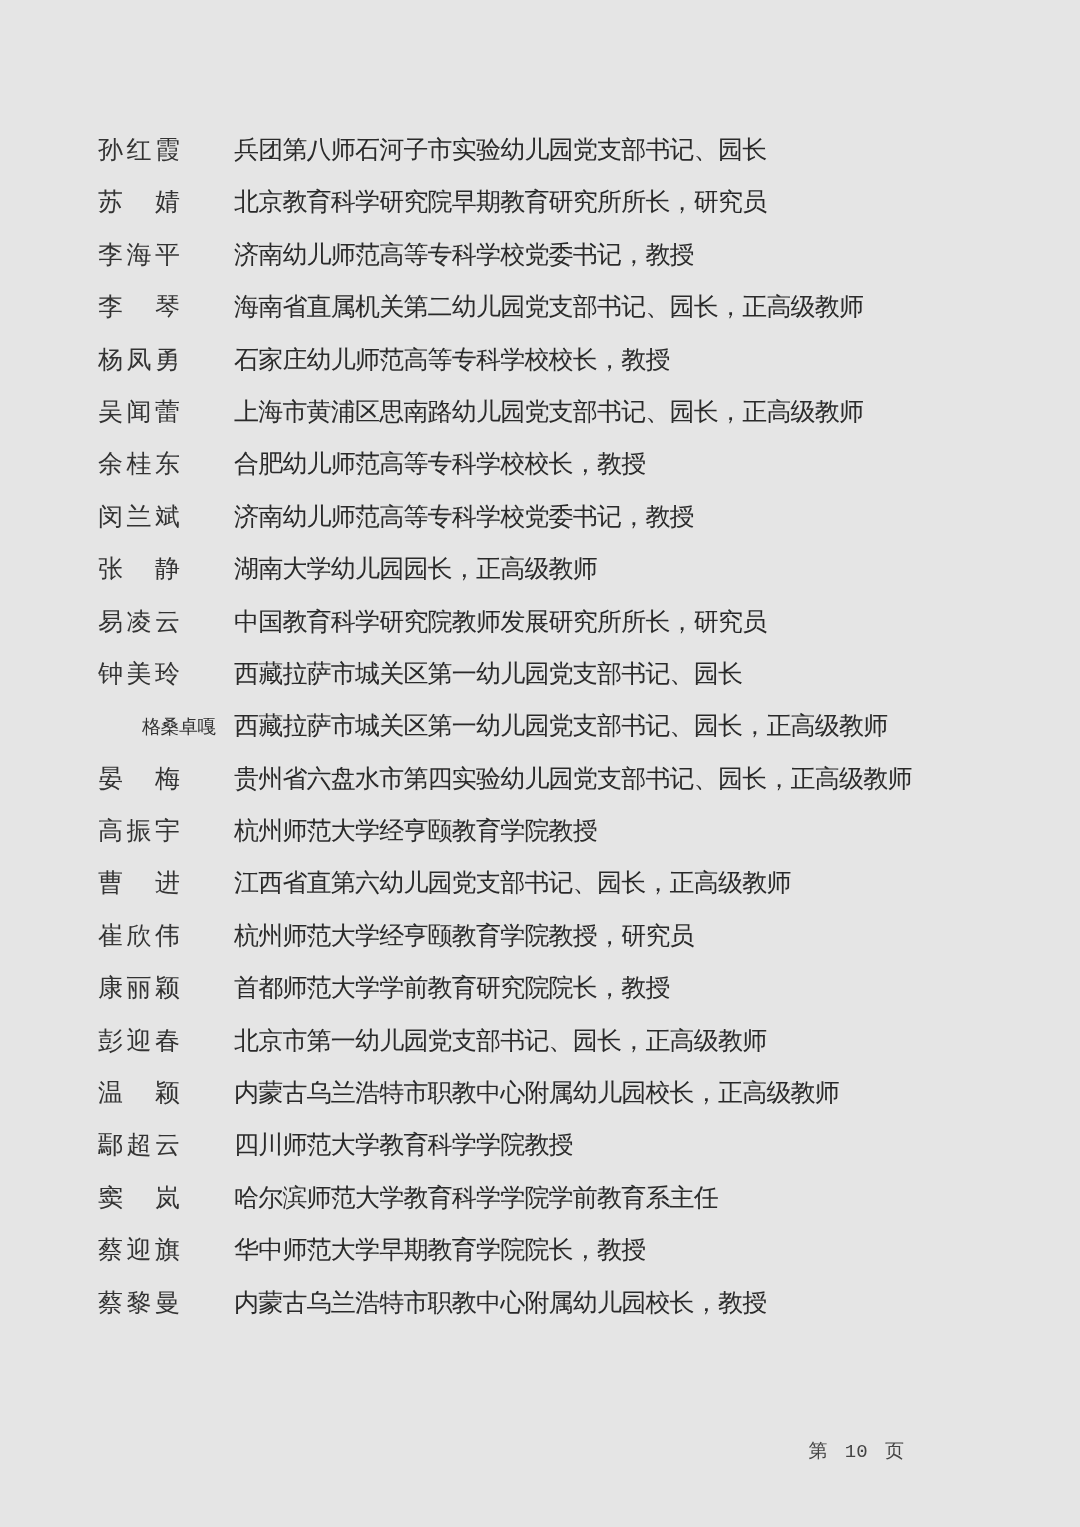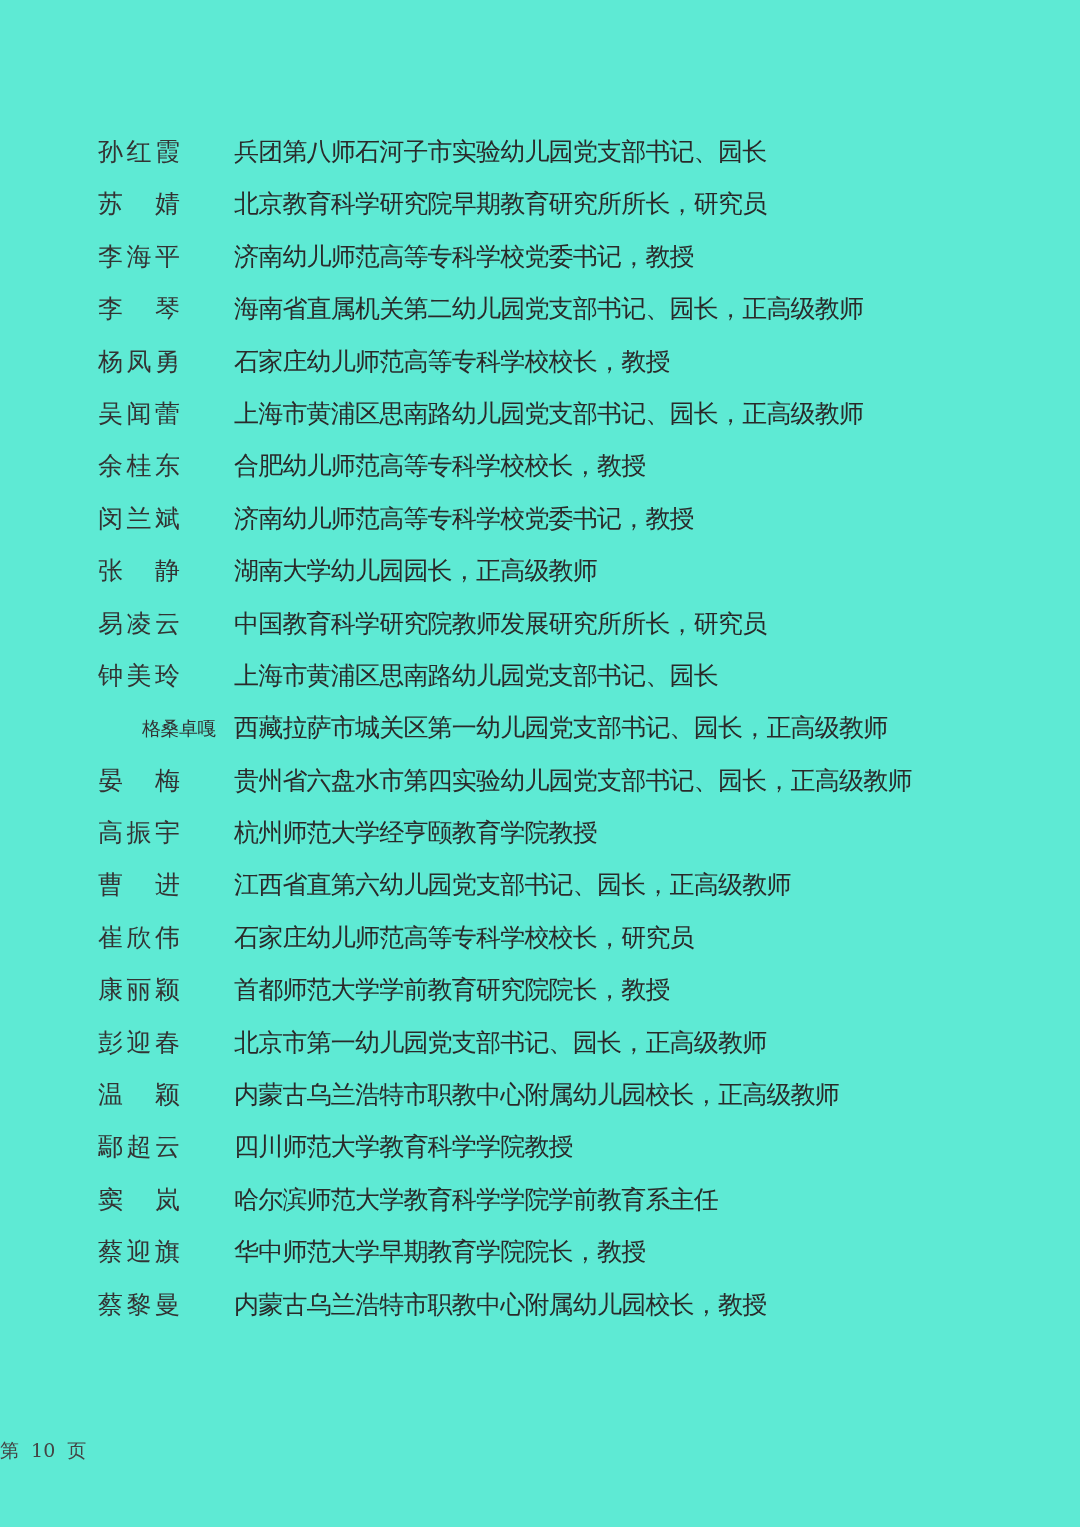--- a/index.html
+++ b/index.html
@@ -13,21 +13,22 @@
       position: relative;
       overflow: hidden;
       font-family: "DejaVu Serif", "Liberation Serif", serif;
       color: #2a2a2a;
     }
     .page {
       position: absolute;
       left: 0; top: 0;
       width: 1080px;
       height: 1527px;
-      background: #5eead4;
+      background: #e5e5e5;
+      font-family: Liberation Mono, monospace;
     }
     .roster {
       position: absolute;
       left: 98px;
       top: 130px;
       width: 900px;
     }
     .row {
       position: relative;
       height: 52.4px;
@@ -58,21 +59,21 @@
       top: 0;
       font-size: 25px;
       color: #2a2a2a;
       letter-spacing: -0.8px;
     }
     .footer {
       position: absolute;
       left: 0;
       width: 904px;
       top: 1438px;
-      text-align: left;
+      text-align: right;
       font-size: 19px;
       color: #444444;
       word-spacing: 6px;
     }
   </style>
 </head>
 <body>
 
 <div class="page">
   <div class="roster">
@@ -111,41 +112,41 @@
     <div class="row">
         <span class="name">张　静</span>
         <span class="desc">湖南大学幼儿园园长，正高级教师</span>
       </div>
     <div class="row">
         <span class="name">易凌云</span>
         <span class="desc">中国教育科学研究院教师发展研究所所长，研究员</span>
       </div>
     <div class="row">
         <span class="name">钟美玲</span>
-        <span class="desc">上海市黄浦区思南路幼儿园党支部书记、园长</span>
+        <span class="desc">西藏拉萨市城关区第一幼儿园党支部书记、园长</span>
       </div>
     <div class="row">
         <span class="name small">格桑卓嘎</span>
         <span class="desc">西藏拉萨市城关区第一幼儿园党支部书记、园长，正高级教师</span>
       </div>
     <div class="row">
         <span class="name">晏　梅</span>
         <span class="desc">贵州省六盘水市第四实验幼儿园党支部书记、园长，正高级教师</span>
       </div>
     <div class="row">
         <span class="name">高振宇</span>
         <span class="desc">杭州师范大学经亨颐教育学院教授</span>
       </div>
     <div class="row">
         <span class="name">曹　进</span>
         <span class="desc">江西省直第六幼儿园党支部书记、园长，正高级教师</span>
       </div>
     <div class="row">
         <span class="name">崔欣伟</span>
-        <span class="desc">石家庄幼儿师范高等专科学校校长，研究员</span>
+        <span class="desc">杭州师范大学经亨颐教育学院教授，研究员</span>
       </div>
     <div class="row">
         <span class="name">康丽颖</span>
         <span class="desc">首都师范大学学前教育研究院院长，教授</span>
       </div>
     <div class="row">
         <span class="name">彭迎春</span>
         <span class="desc">北京市第一幼儿园党支部书记、园长，正高级教师</span>
       </div>
     <div class="row">

